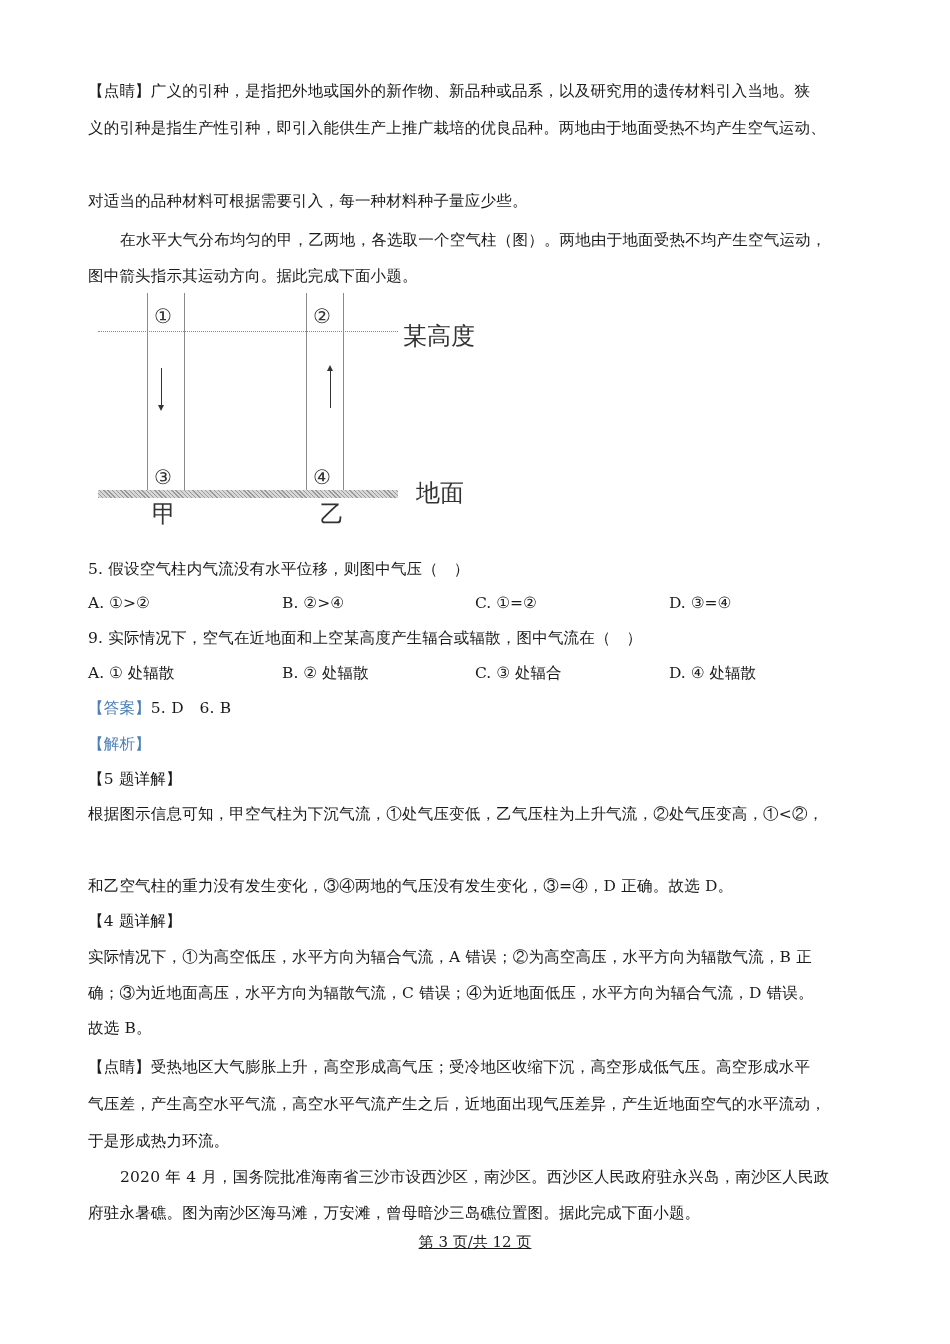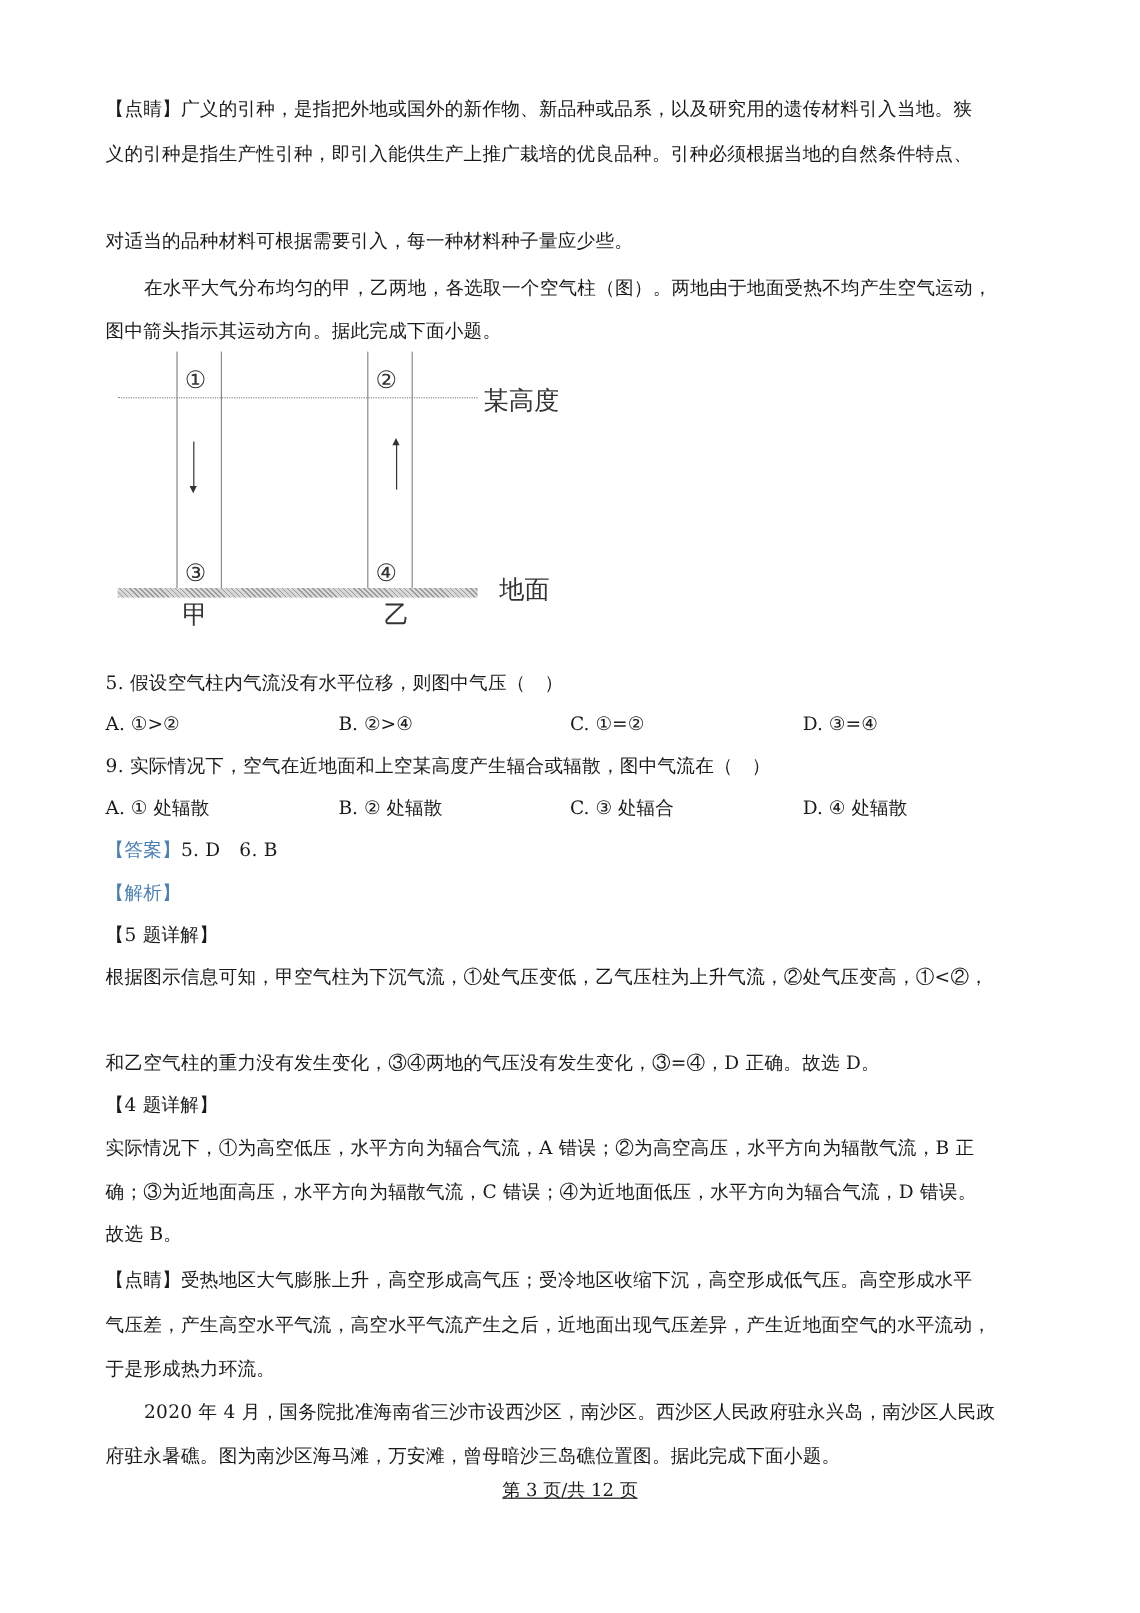--- a/index.html
+++ b/index.html
@@ -19,38 +19,38 @@
   .footer { position: absolute; left: 0; width: 950px; text-align: center; top: 1228px; font-size: 15px; text-decoration: underline; }
   
   .figure { position: absolute; left: 98px; top: 288px; width: 390px; height: 232px; }
   .col-line { position: absolute; width: 1px; background: #8a8a8a; }
   .dotted { position: absolute; left: 0; top: 38px; width: 300px; border-top: 1px dotted #888; }
   .ground {
     position: absolute; left: 0; top: 197px; width: 300px; height: 8px;
     background: repeating-linear-gradient(45deg, #9a9a9a 0 1px, #d8d8d8 1px 3px);
   }
   .circ { position: absolute; font-size: 20px; color: #333; }
-  .fig-label { position: absolute; font-size: 21px; color: #333; }
+  .fig-label { position: absolute; font-size: 24px; color: #333; }
   .arrow { position: absolute; width: 1px; background: #333; }
   .arrow-down::after {
     content: ""; position: absolute; left: -3px; bottom: -5px;
     border-left: 3.5px solid transparent; border-right: 3.5px solid transparent; border-top: 6px solid #333;
   }
   .arrow-up::before {
     content: ""; position: absolute; left: -3px; top: -5px;
     border-left: 3.5px solid transparent; border-right: 3.5px solid transparent; border-bottom: 6px solid #333;
   }
 </style>
 </head>
 <body>
 
 <div class="page">
 
   <div class="line" style="top:76px;"><span>【点睛】</span><span>广义的引种，是指把外地或国外的新作物、新品种或品系，以及研究用的遗传材料引入当地。狭</span></div>
-  <div class="line" style="top:113px;">义的引种是指生产性引种，即引入能供生产上推广栽培的优良品种。引种必须根据当地的自然条件特点、</div>
+  <div class="line" style="top:113px;">义的引种是指生产性引种，即引入能供生产上推广栽培的优良品种。两地由于地面受热不均产生空气运动、</div>
   <div class="line" style="top:186px;">对适当的品种材料可根据需要引入，每一种材料种子量应少些。</div>
 
   <div class="line indent" style="top:225px;">在水平大气分布均匀的甲，乙两地，各选取一个空气柱（图）。两地由于地面受热不均产生空气运动，</div>
   <div class="line" style="top:261px;">图中箭头指示其运动方向。据此完成下面小题。</div>
 
   <div class="figure">
     <div class="dotted"></div>
     <div class="col-line" style="left:49px;top:0;height:197px;"></div>
     <div class="col-line" style="left:86px;top:0;height:197px;"></div>
     <div class="col-line" style="left:208px;top:0;height:197px;"></div>

